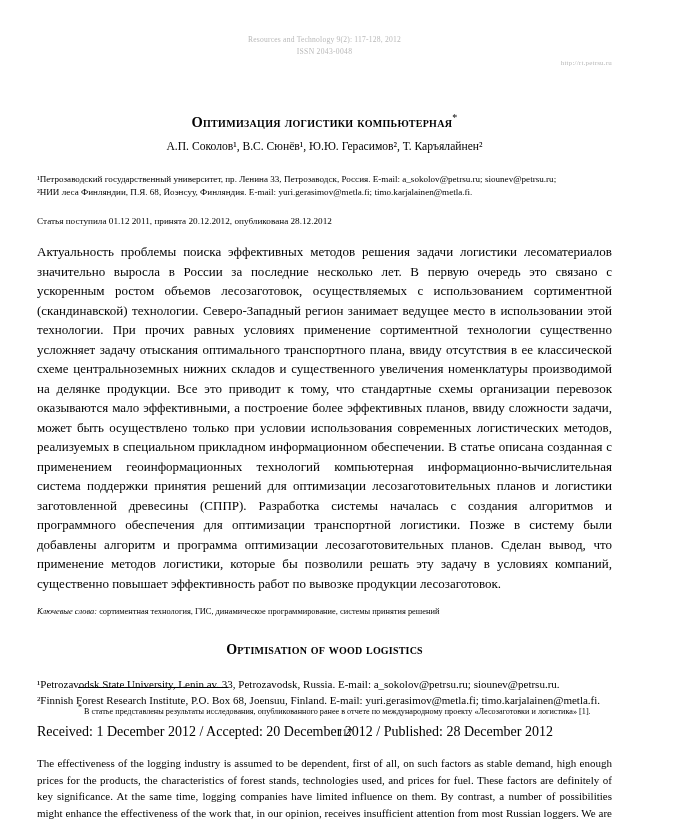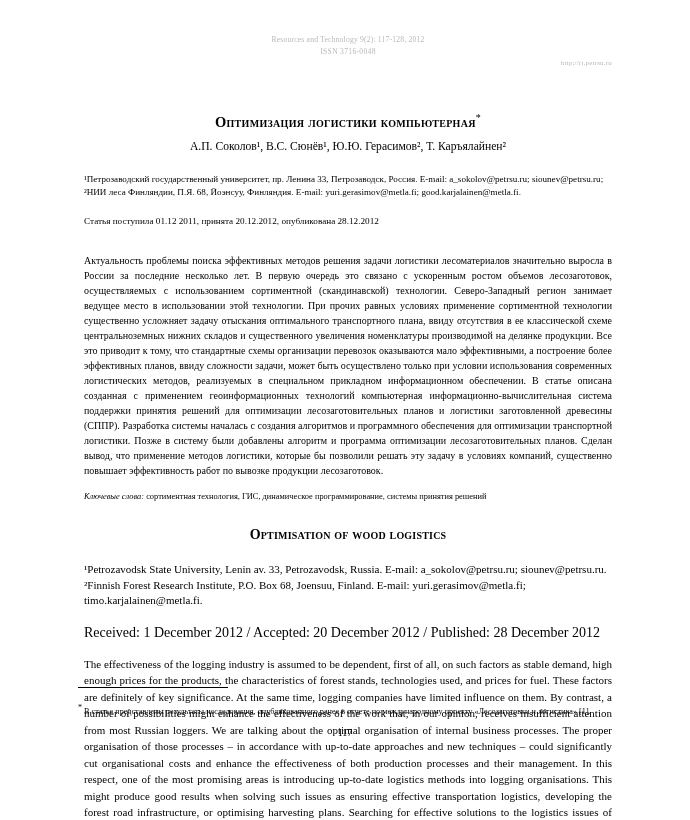--- a/index.html
+++ b/index.html
@@ -12,21 +12,21 @@
     height: 820px;
     font-family: "Liberation Serif", serif;
     color: #000000;
     overflow: hidden;
   }
   .page {
     position: relative;
     width: 690px;
     height: 746px;
     box-sizing: border-box;
-    padding: 34px 78px 0 84px;
+    padding: 34px 78px 0 37px;
   }
   .running-head {
     text-align: center;
     color: #b9b9b9;
     font-size: 7.6px;
     line-height: 1.55;
     letter-spacing: 0.2px;
   }
   .running-head .line2 { letter-spacing: 0.3px; }
   .running-head .line3 { font-size: 7px; text-align: right; }
@@ -56,22 +56,22 @@
   }
   .affil p { margin: 0; }
   .affil .blk { margin-top: 0px; }
 
   .dates {
     margin-top: 17px;
     font-size: 9.2px;
   }
 
   .abstract-ru {
-    margin-top: 27px;
-    font-size: 10px;
+    margin-top: 16px;
+    font-size: 13px;
     line-height: 1.5;
     text-align: justify;
     text-justify: inter-word;
   }
 
   .keywords-ru {
     margin-top: 14px;
     font-size: 8.4px;
     font-style: italic;
   }
@@ -141,33 +141,33 @@
     font-size: 10px;
   }
 </style>
 </head>
 <body>
 
 <div class="page">
 
   <div class="running-head">
     <div class="line1">Resources and Technology 9(2): 117-128, 2012</div>
-    <div class="line2">ISSN 3716-0048</div>
+    <div class="line2">ISSN 2043-0048</div>
     <div class="line3">http://rt.petrsu.ru</div>
   </div>
 
   <div class="title-ru">
     <span>Оптимизация логистики компьютерная</span><span class="star">*</span>
   </div>
 
   <div class="authors-ru">А.П. Соколов¹, В.С. Сюнёв¹, Ю.Ю. Герасимов², Т. Каръялайнен²</div>
 
   <div class="affil">
     <p>¹Петрозаводский государственный университет, пр. Ленина 33, Петрозаводск, Россия. E-mail: a_sokolov@petrsu.ru; siounev@petrsu.ru;</p>
-    <p class="blk">²НИИ леса Финляндии, П.Я. 68, Йоэнсуу, Финляндия. E-mail: yuri.gerasimov@metla.fi; good.karjalainen@metla.fi.</p>
+    <p class="blk">²НИИ леса Финляндии, П.Я. 68, Йоэнсуу, Финляндия. E-mail: yuri.gerasimov@metla.fi; timo.karjalainen@metla.fi.</p>
   </div>
 
   <div class="dates">Статья поступила 01.12 2011, принята 20.12.2012, опубликована 28.12.2012</div>
 
   <div class="abstract-ru">Актуальность проблемы поиска эффективных методов решения задачи логистики лесоматериалов значительно выросла в России за последние несколько лет. В первую очередь это связано с ускоренным ростом объемов лесозаготовок, осуществляемых с использованием сортиментной (скандинавской) технологии. Северо-Западный регион занимает ведущее место в использовании этой технологии. При прочих равных условиях применение сортиментной технологии существенно усложняет задачу отыскания оптимального транспортного плана, ввиду отсутствия в ее классической схеме центральноземных нижних складов и существенного увеличения номенклатуры производимой на делянке продукции. Все это приводит к тому, что стандартные схемы организации перевозок оказываются мало эффективными, а построение более эффективных планов, ввиду сложности задачи, может быть осуществлено только при условии использования современных логистических методов, реализуемых в специальном прикладном информационном обеспечении. В статье описана созданная с применением геоинформационных технологий компьютерная информационно-вычислительная система поддержки принятия решений для оптимизации лесозаготовительных планов и логистики заготовленной древесины (СППР). Разработка системы началась с создания алгоритмов и программного обеспечения для оптимизации транспортной логистики. Позже в систему были добавлены алгоритм и программа оптимизации лесозаготовительных планов. Сделан вывод, что применение методов логистики, которые бы позволили решать эту задачу в условиях компаний, существенно повышает эффективность работ по вывозке продукции лесозаготовок.</div>
 
   <div class="keywords-ru">
     <span>Ключевые слова:</span><span class="kw-rest"> сортиментная технология, ГИС, динамическое программирование, системы принятия решений</span>
   </div>
 

